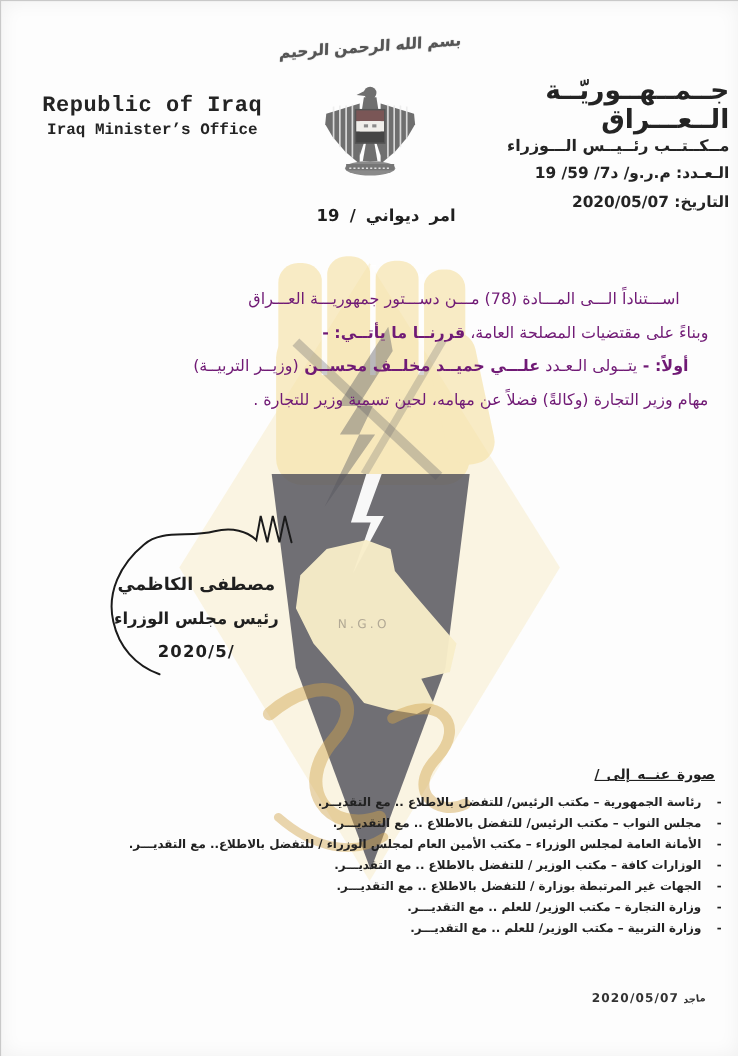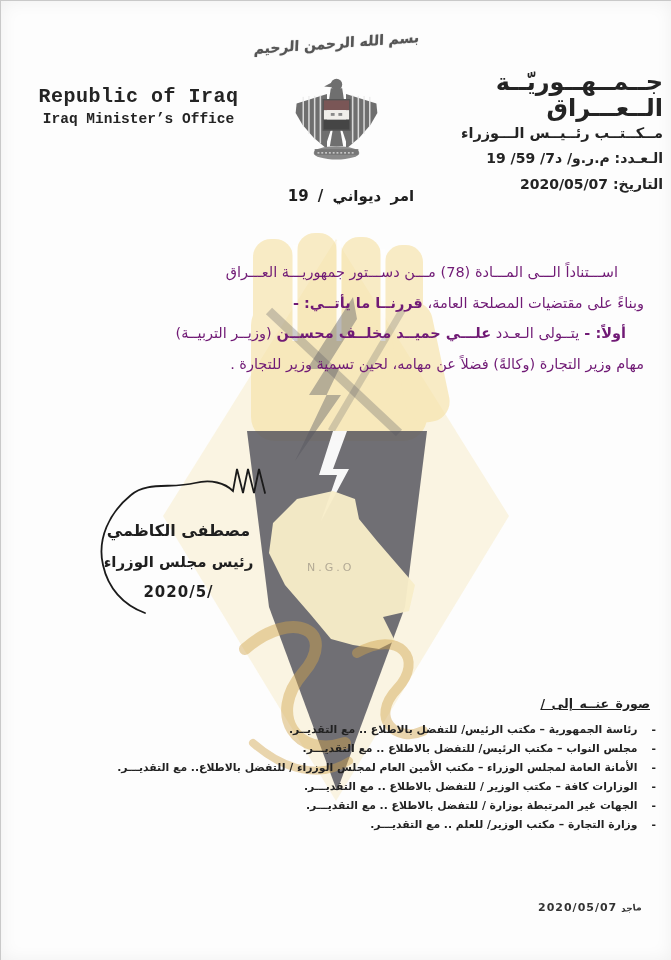--- a/index.html
+++ b/index.html
@@ -198,20 +198,21 @@
     </div>
 
     <div class="abs cc">
       <div class="cc-header">صورة عنــه إلى /</div>
       <div class="cc-item"><span class="dash">-</span><span>رئاسة الجمهورية – مكتب الرئيس/ للتفضل بالاطلاع .. مع التقديــر.</span></div>
       <div class="cc-item"><span class="dash">-</span><span>مجلس النواب – مكتب الرئيس/ للتفضل بالاطلاع .. مع التقديـــر.</span></div>
       <div class="cc-item"><span class="dash">-</span><span>الأمانة العامة لمجلس الوزراء – مكتب الأمين العام لمجلس الوزراء / للتفضل بالاطلاع.. مع التقديـــر.</span></div>
       <div class="cc-item"><span class="dash">-</span><span>الوزارات كافة – مكتب الوزير / للتفضل بالاطلاع .. مع التقديـــر.</span></div>
       <div class="cc-item"><span class="dash">-</span><span>الجهات غير المرتبطة بوزارة / للتفضل بالاطلاع .. مع التقديـــر.</span></div>
       <div class="cc-item"><span class="dash">-</span><span>وزارة التجارة – مكتب الوزير/ للعلم .. مع التقديـــر.</span></div>
+      <div class="cc-item"><span class="dash">-</span><span>وزارة التربية  – مكتب الوزير/ للعلم .. مع التقديـــر.</span></div>
     </div>
 
     <div class="abs footer-stamp">
       <span class="f-init">ماجد</span>
       <span class="f-date ltr">2020/05/07</span>
     </div>
 
   </div>
 </div>
 

